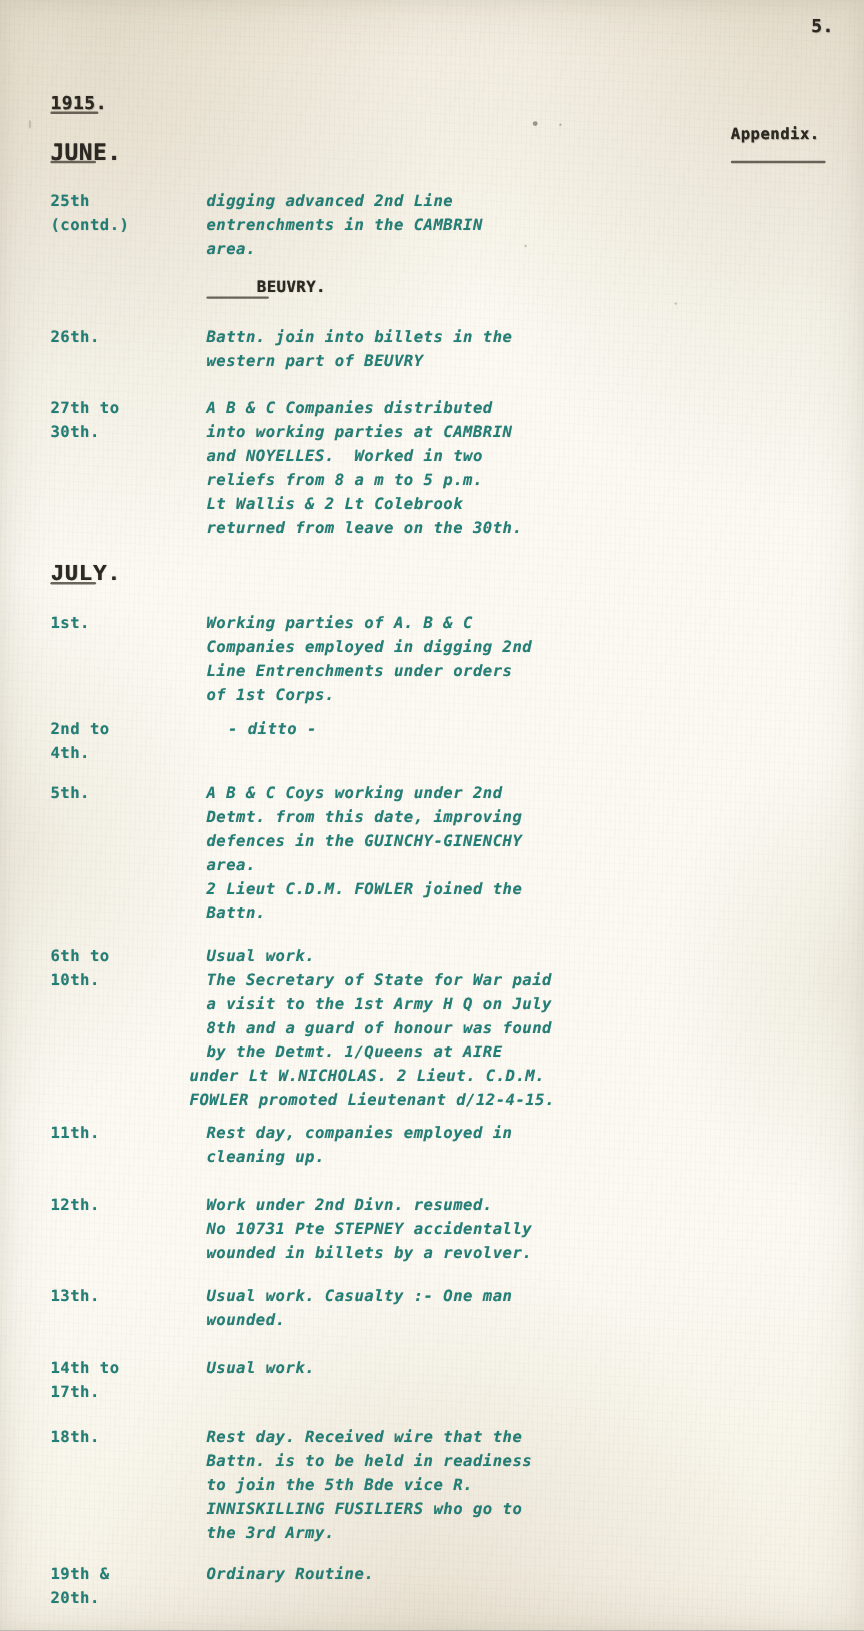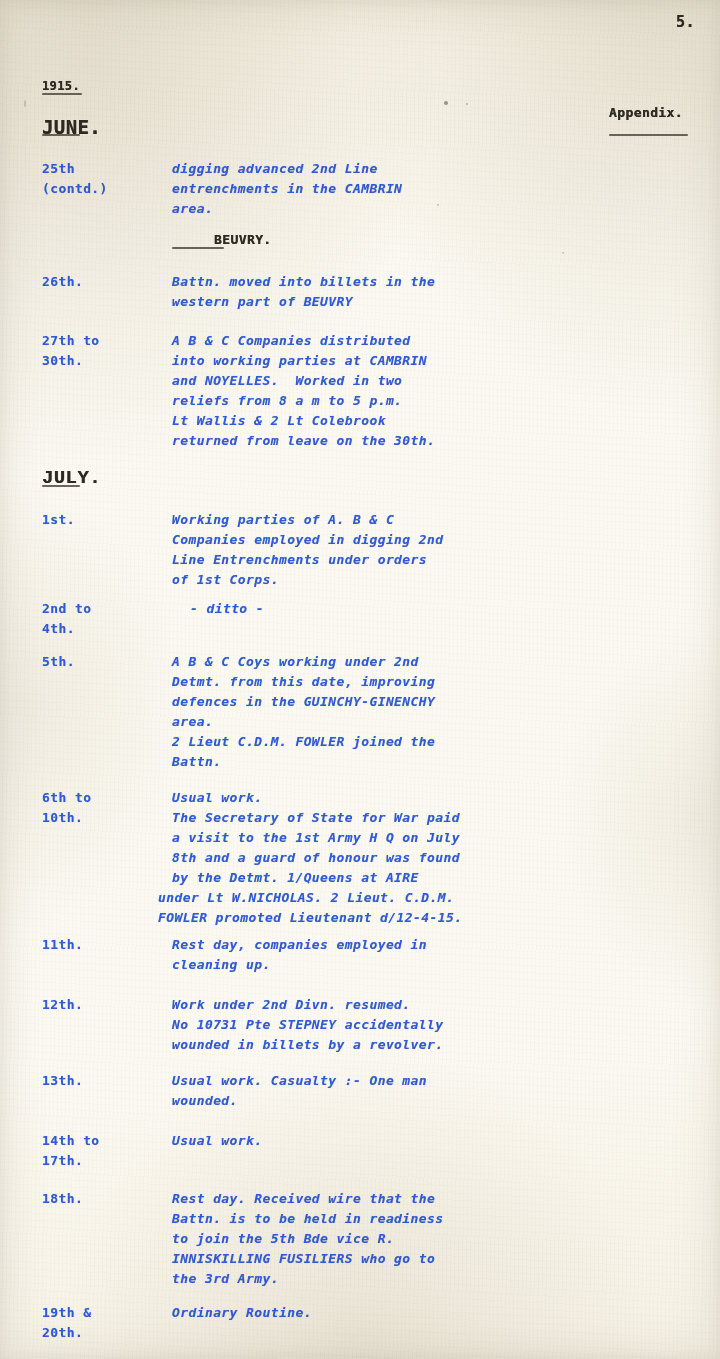--- a/index.html
+++ b/index.html
@@ -63,42 +63,42 @@
     font-family: "DejaVu Sans Mono", "Liberation Mono", monospace;
     font-weight: bold;
     letter-spacing: .4px;
     white-space: pre;
     line-height: 20px;
     color: #39342c;
     text-shadow: 0 0 .7px rgba(57,52,44,.55), .45px .25px .6px rgba(90,82,68,.30);
   }
 
   
-  .tw.faint   { color: #1d4ed8; opacity: .92; text-shadow: 0 0 .8px rgba(93,86,74,.45); }
+  .tw.faint   { color: #0f766e; opacity: .92; text-shadow: 0 0 .8px rgba(93,86,74,.45); }
   .tw.dark    { color: #2c2822; text-shadow: 0 0 .6px rgba(44,40,34,.70), .5px .3px .6px rgba(70,62,50,.35); }
 
   .page-no {
     position: absolute;
     font-size: 15px;
     top: 12px;
     left: 676px;
   }
 
   .appendix {
     position: absolute;
     top: 103px;
     left: 609px;
     font-size: 13px;
   }
 
   .year {
     position: absolute;
     top: 76px;
     left: 42px;
-    font-size: 12px;
+    font-size: 15px;
   }
 
   .month {
     position: absolute;
     left: 42px;
     font-size: 19px;
   }
 
   .place-head {
     position: absolute;
@@ -170,21 +170,21 @@
       <span class="tw faint body"><span>digging advanced 2nd Line</span>
 <span>entrenchments in the CAMBRIN</span>
 <span>area.</span></span>
     </div>
 
     <div class="tw dark place-head" style="top:230px; left:172px;padding-left:42px;">BEUVRY.</div>
     <div class="uline" style="left:172px; top:247px; width:52px;"></div>
 
     <div class="entry" style="top:272px; left:42px;">
       <span class="tw faint date">26th.</span>
-      <span class="tw faint body"><span>Battn. moved into billets in the</span>
+      <span class="tw faint body"><span>Battn. join into billets in the</span>
 <span>western part of BEUVRY</span></span>
     </div>
 
     <div class="entry" style="top:331px; left:42px;">
       <span class="tw faint date">27th to
 30th.</span>
       <span class="tw faint body"><span>A B &amp; C Companies distributed</span>
 <span>into working parties at CAMBRIN</span>
 <span>and NOYELLES.  Worked in two</span>
 <span>reliefs from 8 a m to 5 p.m.</span>

